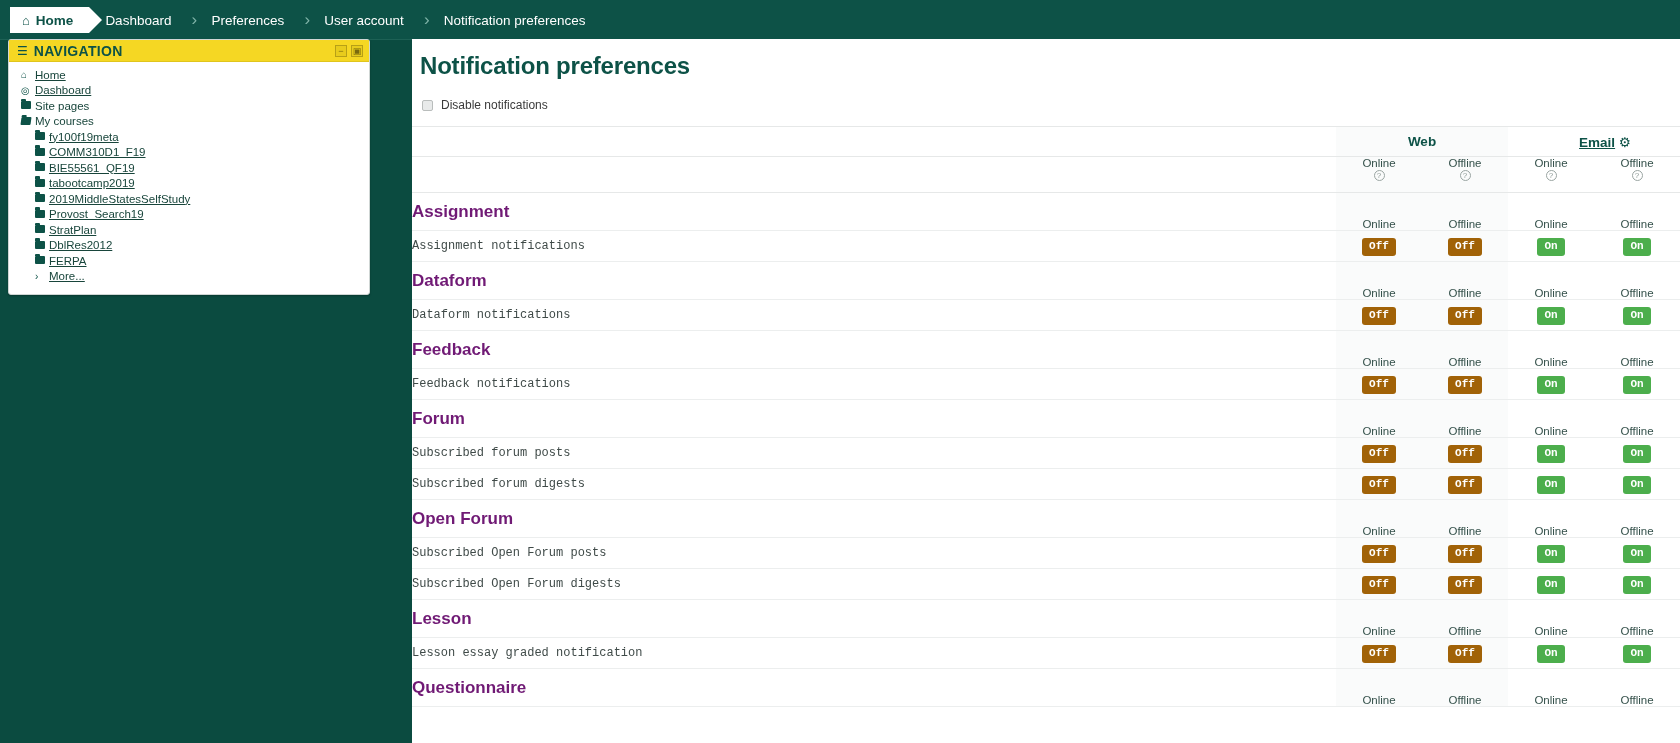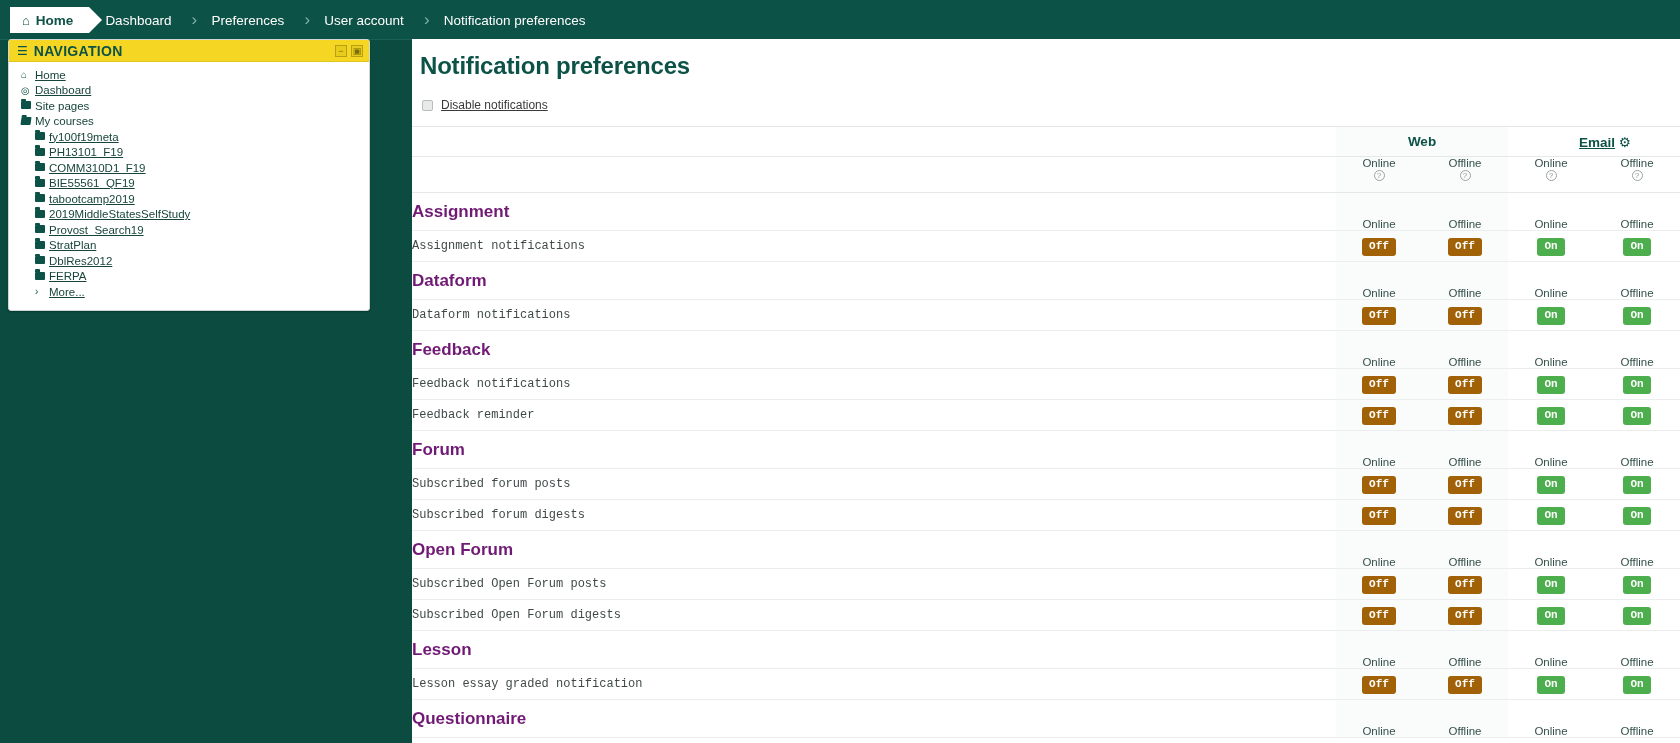--- a/index.html
+++ b/index.html
@@ -159,21 +159,20 @@
     font-weight: 700;
     padding: 13px 0 0 8px;
     letter-spacing: -0.2px;
   }
   #disable-row {
     display: flex;
     align-items: center;
     padding: 18px 0 0 10px;
     font-size: 12px;
     color: #3a3a3a;
-    text-decoration: underline;
   }
   #disable-row .cb {
     width: 11px; height: 11px;
     border: 1px solid #b9bdbc;
     background: #e8eaea;
     margin-right: 8px;
     border-radius: 2px;
   }
 
   
@@ -332,24 +331,20 @@
     </div>
 
     <div class="nav-item lvl1 folder-open">
       <span class="ni-icon"><i class="folder-glyph"></i></span>
       <span class="ni-label">My courses</span>
     </div>
 
     <div class="nav-item lvl2">
       <span class="ni-icon"><i class="folder-glyph"></i></span>
       <span class="ni-label link">fy100f19meta</span>
-    </div>
-    <div class="nav-item lvl2">
-      <span class="ni-icon"><i class="folder-glyph"></i></span>
-      <span class="ni-label link">PH13101_F19</span>
     </div>
     <div class="nav-item lvl2">
       <span class="ni-icon"><i class="folder-glyph"></i></span>
       <span class="ni-label link">COMM310D1_F19</span>
     </div>
     <div class="nav-item lvl2">
       <span class="ni-icon"><i class="folder-glyph"></i></span>
       <span class="ni-label link">BIE55561_QF19</span>
     </div>
     <div class="nav-item lvl2">
@@ -471,27 +466,20 @@
           <td class="state-label">Online</td>
           <td class="state-label">Offline</td>
         </tr>
         <tr class="pref-row">
           <td class="pref-name">Feedback notifications</td>
           <td class="toggle-cell web-shade"><span class="toggle off">Off</span></td>
           <td class="toggle-cell web-shade"><span class="toggle off">Off</span></td>
           <td class="toggle-cell"><span class="toggle on">On</span></td>
           <td class="toggle-cell"><span class="toggle on">On</span></td>
         </tr>
-        <tr class="pref-row">
-          <td class="pref-name">Feedback reminder</td>
-          <td class="toggle-cell web-shade"><span class="toggle off">Off</span></td>
-          <td class="toggle-cell web-shade"><span class="toggle off">Off</span></td>
-          <td class="toggle-cell"><span class="toggle on">On</span></td>
-          <td class="toggle-cell"><span class="toggle on">On</span></td>
-        </tr>
         <tr class="section-row">
           <td class="section-title">Forum</td>
           <td class="state-label web-shade">Online</td>
           <td class="state-label web-shade">Offline</td>
           <td class="state-label">Online</td>
           <td class="state-label">Offline</td>
         </tr>
         <tr class="pref-row">
           <td class="pref-name">Subscribed forum posts</td>
           <td class="toggle-cell web-shade"><span class="toggle off">Off</span></td>

